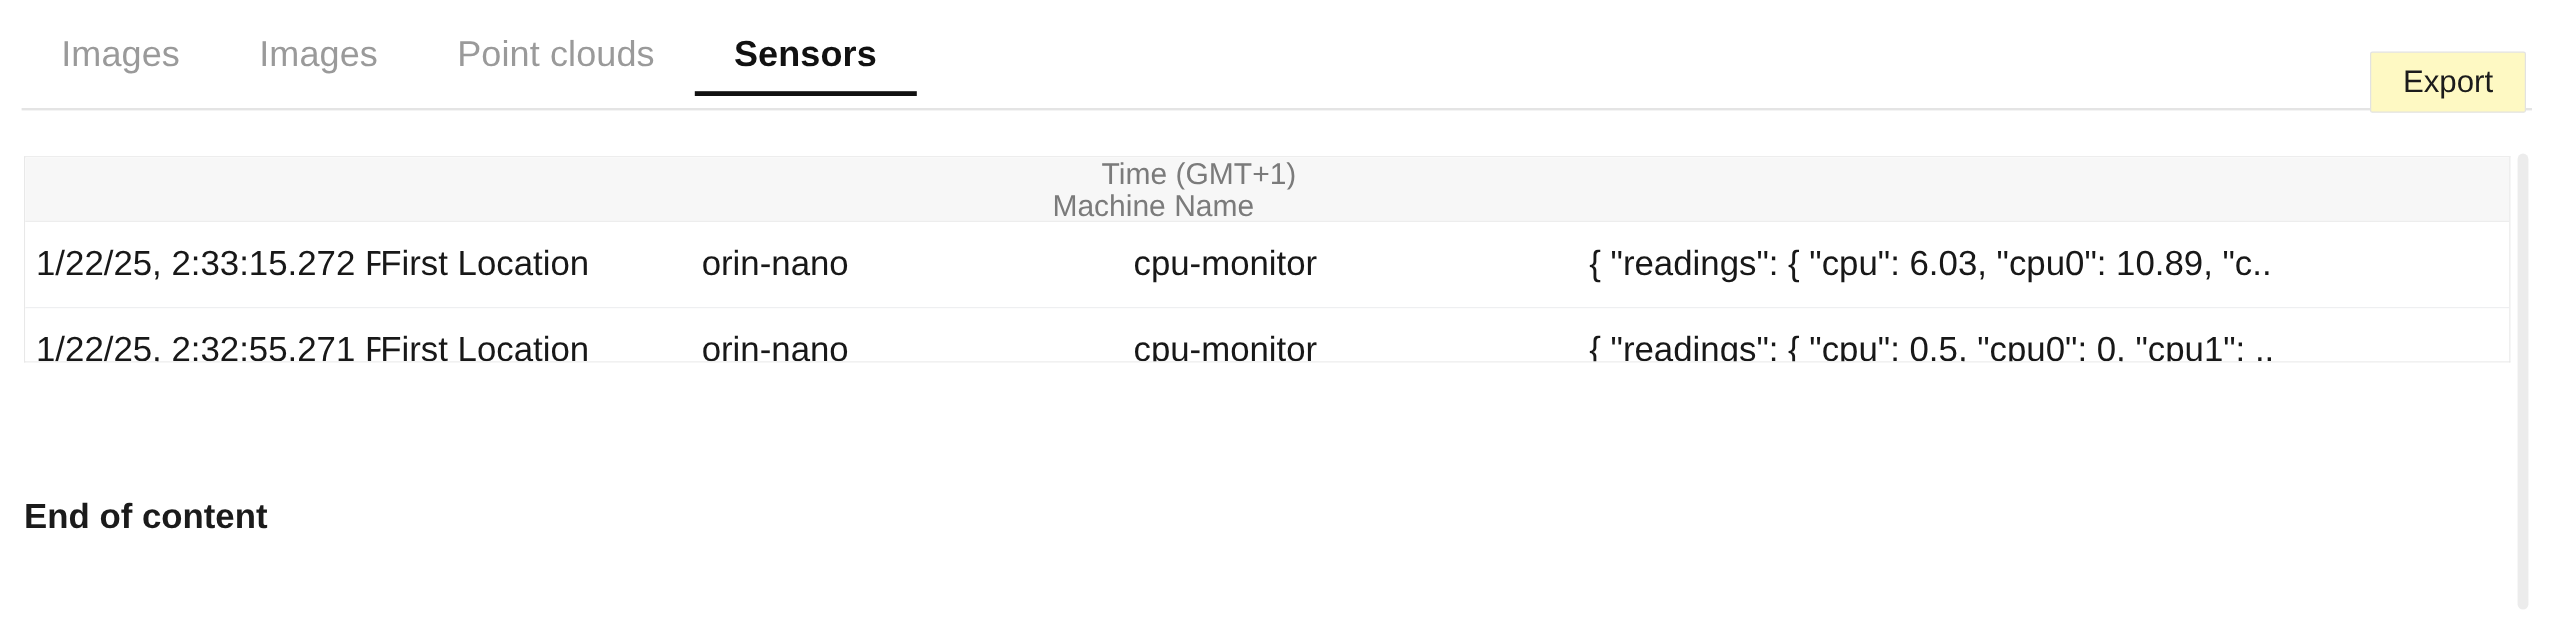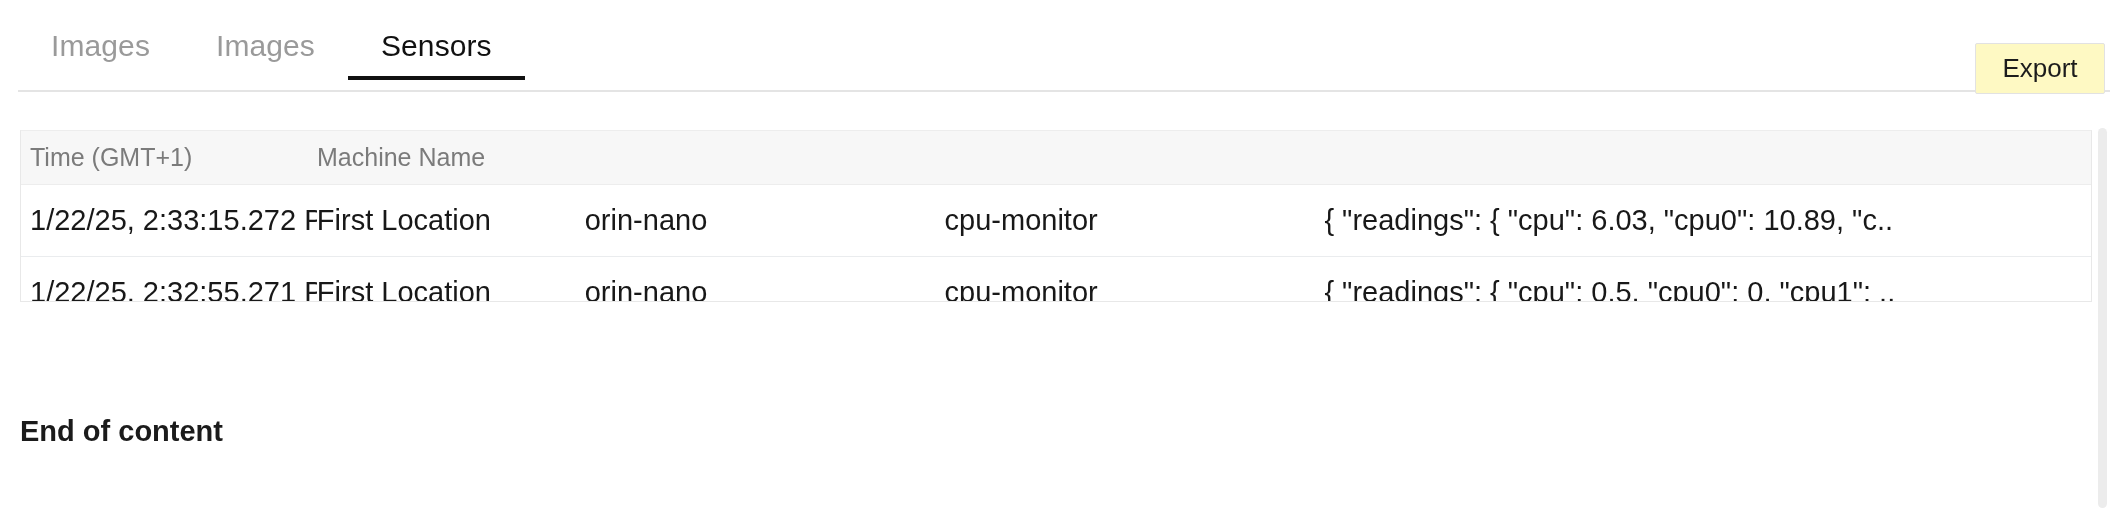--- a/index.html
+++ b/index.html
@@ -45,21 +45,21 @@
     box-sizing: border-box;
     font-size: 30px;
     letter-spacing: 0.1px;
     color: #9a9a9a;
     cursor: pointer;
     user-select: none;
     white-space: nowrap;
   }
   .tab.active {
     color: #111111;
-    font-weight: normal;
+    font-weight: bold;
   }
   .tab.active::after {
     content: "";
     position: absolute;
     left: 0;
     right: 0;
     bottom: 0;
     height: 4px;
     background: #111111;
   }
@@ -109,20 +109,21 @@
     display: flex;
     align-items: center;
     box-sizing: border-box;
     width: 2072px;
     white-space: nowrap;
   }
   .row.header {
     height: 54px;
     background: #f7f7f7;
     border-bottom: 1px solid #ededed;
+    flex-direction: column;
   }
   .row.data {
     height: 72px;
     border-bottom: 1px solid #eaecee;
     background: #ffffff;
   }
   .cell {
     box-sizing: border-box;
     overflow: hidden;
     text-overflow: clip;
@@ -180,20 +181,23 @@
 <body>
 
 <div class="tabbar">
   <div class="tabs">
     <div class="tab">
       <span>Images</span>
     </div>
     <div class="tab">
       <span>Images</span>
     </div>
+    <div class="tab">
+      <span>Point clouds</span>
+    </div>
     <div class="tab active">
       <span>Sensors</span>
     </div>
   </div>
   <div class="tabbar-rule"></div>
 </div>
 
 <div class="export-btn">
   <span>Export</span>
 </div>

